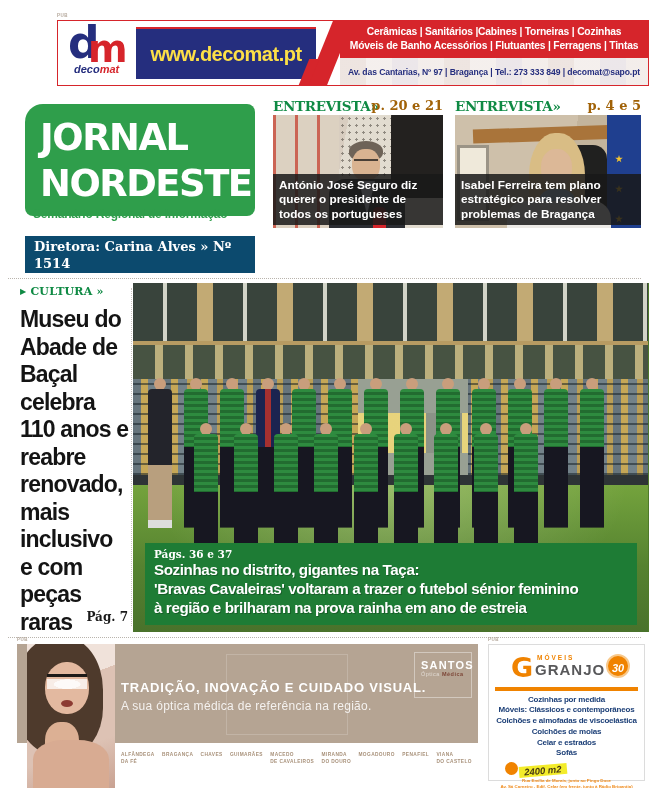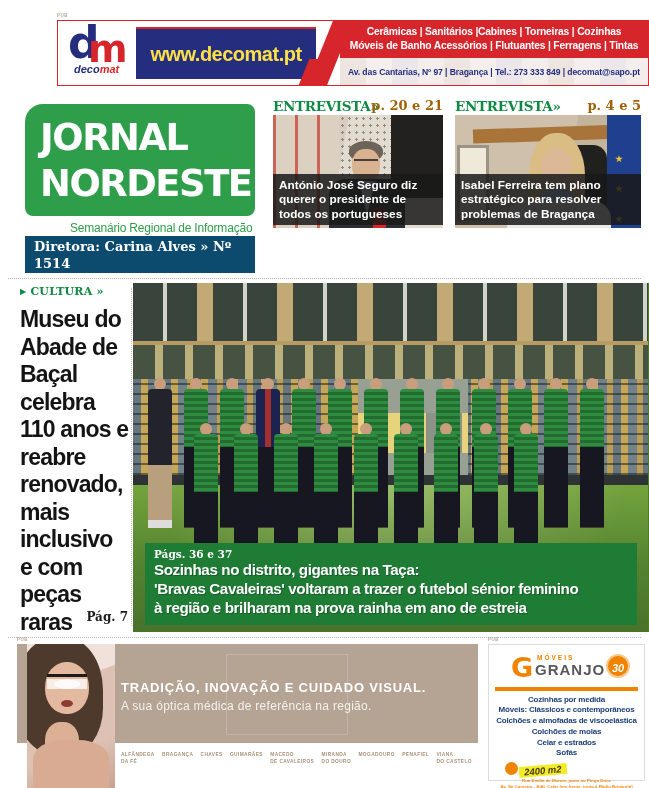--- a/index.html
+++ b/index.html
@@ -25,21 +25,21 @@
             font-weight:bold;font-size:10.3px;line-height:14px;padding-top:4px;box-sizing:border-box;letter-spacing:-.2px;}
   #addr-box{left:282px;top:37px;width:308px;height:27px;background:#f3eeec;display:flex;align-items:center;justify-content:center;}
   #addr-box .thumbs{position:absolute;inset:0;opacity:.35;
      background:repeating-linear-gradient(90deg,#e4d4cc 0 26px,#f7f2ef 26px 52px,#dfd9e6 52px 78px,#f4ece9 78px 104px);}
   #addr-box span{position:relative;color:#252e7e;font-weight:bold;font-size:8.6px;letter-spacing:-.1px;}
 
   
   #mast-box{left:25px;top:104px;width:230px;height:112px;background:#2f9e4b;border-radius:18px 8px 8px 8px;
             color:#fff;font-family:"DejaVu Sans",sans-serif;font-weight:bold;padding:10px 0 0 15px;box-sizing:border-box;}
   #mast-box .t{font-size:38px;line-height:46px;letter-spacing:-1.5px;transform:scaleX(.97);transform-origin:left;}
-  #tagline{left:33px;top:221px;color:#2f9e4b;font-weight:normal;font-size:12px;letter-spacing:-.2px;margin-left:37px;}
+  #tagline{left:33px;top:207px;color:#2f9e4b;font-weight:bold;font-size:12px;letter-spacing:-.2px;}
   #info-box{left:25px;top:236px;width:230px;height:37px;background:#0c4a6e;color:#fff;
             font-family:"DejaVu Serif",serif;font-weight:bold;font-size:13px;line-height:16.5px;
             padding:3px 0 0 9px;box-sizing:border-box;}
 
   
   .ent-head{position:absolute;top:97px;height:18px;}
   .ent-label{font-family:"DejaVu Serif",serif;font-weight:bold;font-size:13.5px;color:#0f8a44;
              border-bottom:2px solid #0f8a44;padding-bottom:1px;display:inline-block;letter-spacing:-.3px;}
   .ent-pages{position:absolute;right:0;top:1px;font-family:"DejaVu Serif",serif;font-weight:bold;font-size:13px;color:#a16207;}
   .ent-photo{position:absolute;top:115px;height:113px;overflow:hidden;}
@@ -286,20 +286,24 @@
     <div id="sw">
       <div class="hair"></div>
       <div class="face"></div>
       <div class="gl"></div>
       <div class="lips"></div>
       <div class="hand"></div>
       <div class="body"></div>
     </div>
     <div id="santos-title">TRADIÇÃO, INOVAÇÃO E CUIDADO VISUAL.</div>
     <div id="santos-sub">A sua óptica médica de referência na região.</div>
+    <div id="santos-logo">
+      <div class="n">SANTOS</div>
+      <div class="s"><span class="o">Óptica</span> <span class="m">Médica</span></div>
+    </div>
     <div id="cities">
       <div class="city">
           <div>ALFÂNDEGA</div>
           <div>DA FÉ</div>
         </div>
       <div class="city">
           <div>BRAGANÇA</div>
           <div></div>
         </div>
       <div class="city">

